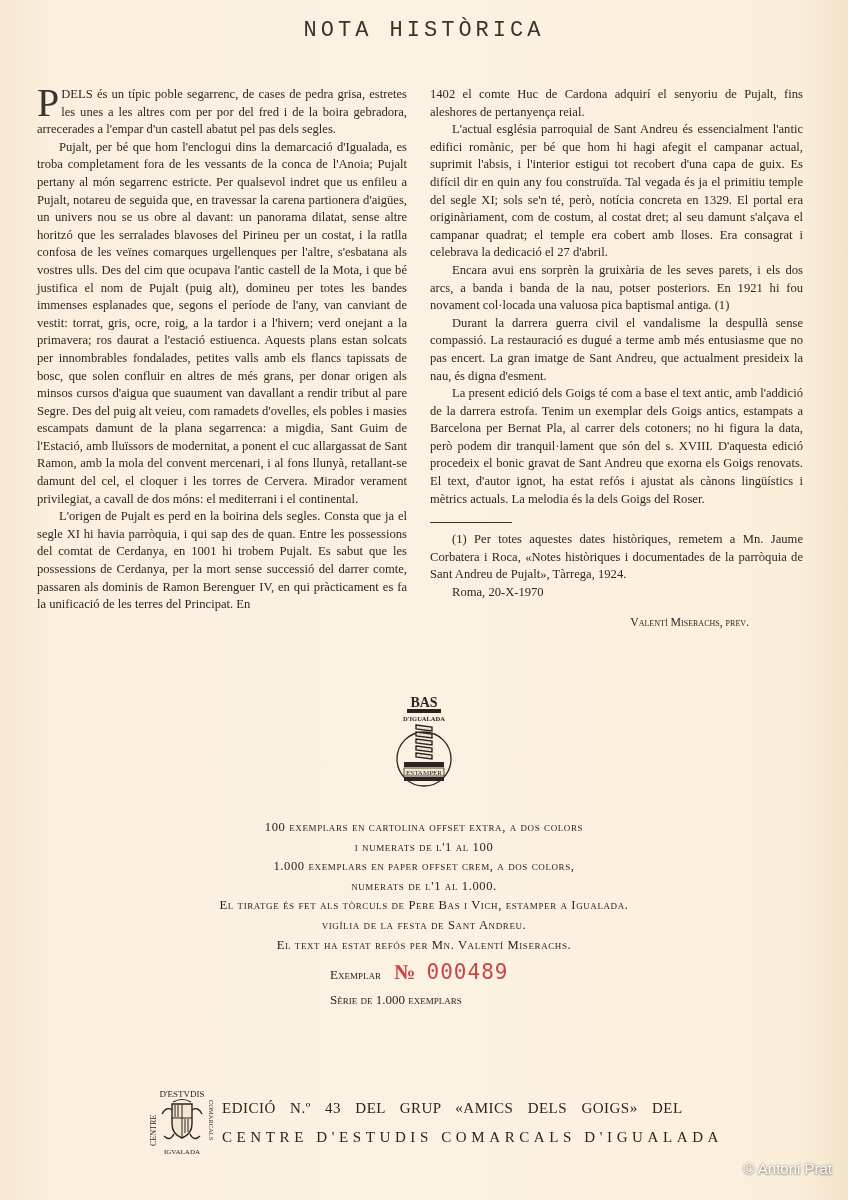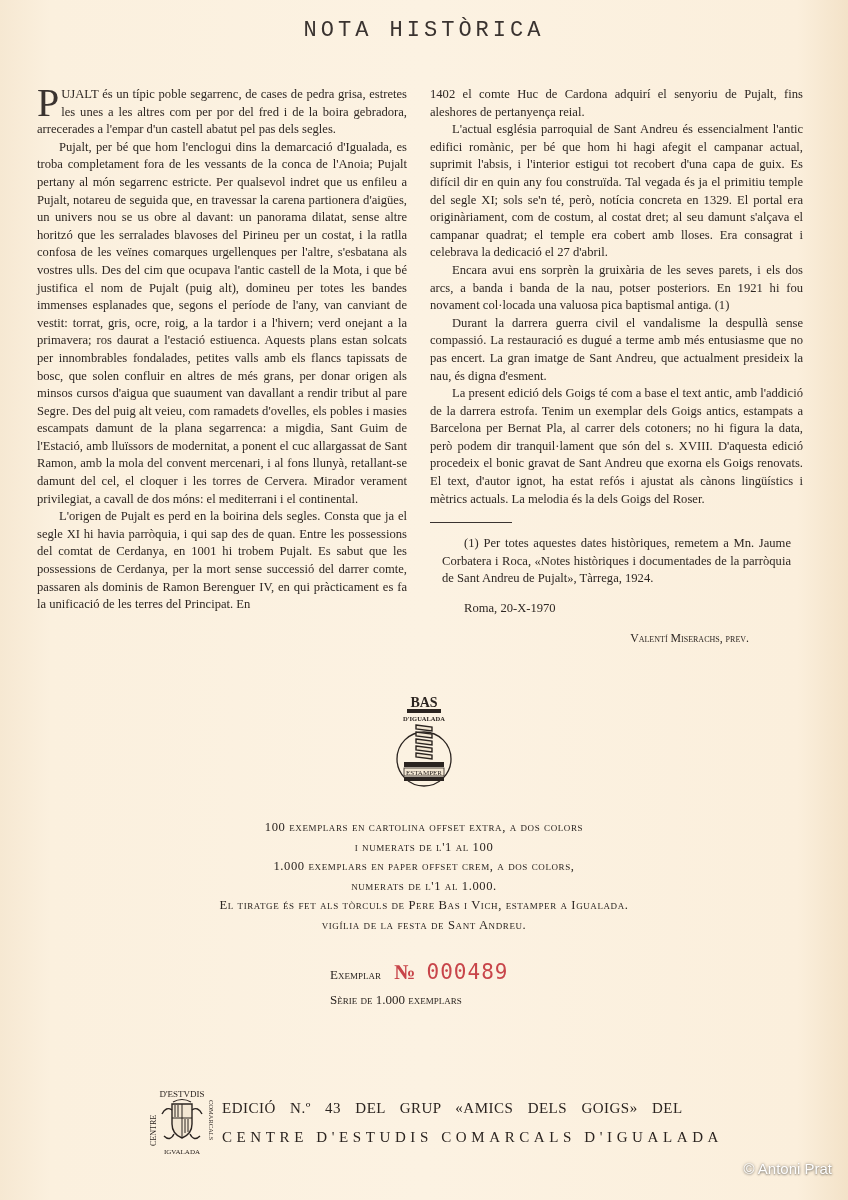--- a/index.html
+++ b/index.html
@@ -21,21 +21,21 @@
   .col.left { left:37px; }
   .col.right { left:430px; width:373px; }
   .col p { margin:0; text-indent:22px; }
   .col p.noindent { text-indent:0; }
   .dropcap {
     float:left; font-size:40px; line-height:34px; margin:0 2px -4px 0; color:#3a3330;
     font-family:"Liberation Serif", serif;
   }
   .sc { font-variant: small-caps; }
   .fn-rule { width:82px; border-top:1px solid #3a3330; margin:14px 0 8px 0; }
-  .fn p { text-indent:22px; margin:12px; }
+  .fn p { text-indent:22px; margin:0; }
   .place { margin-top:2px; text-indent:22px; }
   .sig { text-align:right; margin-top:12px; padding-right:54px; font-size:11.8px; }
   .logo {
     position:absolute; left:392px; top:693px; width:64px; height:102px;
   }
   .colophon {
     position:absolute; left:0; width:848px; top:818px; text-align:center;
     font-family:"Liberation Serif", serif; font-variant: small-caps; font-size:12.6px;
     line-height:19.6px; letter-spacing:0.6px; color:#2a2420;
   }
@@ -60,21 +60,21 @@
     position:absolute; right:16px; top:1160px; font-family:Liberation Sans, sans-serif; font-size:15px;
     color:#ffffff; text-shadow:0 0 3px rgba(0,0,0,0.45), 0 1px 2px rgba(0,0,0,0.35);
   }
 </style>
 </head>
 <body>
 
 <div class="title">NOTA HISTÒRICA</div>
 
 <div class="col left">
-  <p class="noindent"><span class="dropcap">P</span><span class="sc">UJALT</span><span> és un típic poble segarrenc, de cases de pedra grisa, estretes les unes a les altres com per por del fred i de la boira gebradora, arrecerades a l'empar d'un castell abatut pel pas dels segles.</span></p>
+  <p class="noindent"><span class="dropcap">P</span><span class="sc">DELS</span><span> és un típic poble segarrenc, de cases de pedra grisa, estretes les unes a les altres com per por del fred i de la boira gebradora, arrecerades a l'empar d'un castell abatut pel pas dels segles.</span></p>
   <p>Pujalt, per bé que hom l'enclogui dins la demarcació d'Igualada, es troba completament fora de les vessants de la conca de l'Anoia; Pujalt pertany al món segarrenc estricte. Per qualsevol indret que us enfileu a Pujalt, notareu de seguida que, en travessar la carena partionera d'aigües, un univers nou se us obre al davant: un panorama dilatat, sense altre horitzó que les serralades blavoses del Pirineu per un costat, i la ratlla confosa de les veïnes comarques urgellenques per l'altre, s'esbatana als vostres ulls. Des del cim que ocupava l'antic castell de la Mota, i que bé justifica el nom de Pujalt (puig alt), domineu per totes les bandes immenses esplanades que, segons el període de l'any, van canviant de vestit: torrat, gris, ocre, roig, a la tardor i a l'hivern; verd onejant a la primavera; ros daurat a l'estació estiuenca. Aquests plans estan solcats per innombrables fondalades, petites valls amb els flancs tapissats de bosc, que solen confluir en altres de més grans, per donar origen als minsos cursos d'aigua que suaument van davallant a rendir tribut al pare Segre. Des del puig alt veieu, com ramadets d'ovelles, els pobles i masies escampats damunt de la plana segarrenca: a migdia, Sant Guim de l'Estació, amb lluïssors de modernitat, a ponent el cuc allargassat de Sant Ramon, amb la mola del convent mercenari, i al fons llunyà, retallant-se damunt del cel, el cloquer i les torres de Cervera. Mirador verament privilegiat, a cavall de dos móns: el mediterrani i el continental.</p>
   <p>L'origen de Pujalt es perd en la boirina dels segles. Consta que ja el segle XI hi havia parròquia, i qui sap des de quan. Entre les possessions del comtat de Cerdanya, en 1001 hi trobem Pujalt. Es sabut que les possessions de Cerdanya, per la mort sense successió del darrer comte, passaren als dominis de Ramon Berenguer IV, en qui pràcticament es fa la unificació de les terres del Principat. En</p>
 </div>
 
 <div class="col right">
   <p class="noindent">1402 el comte Huc de Cardona adquirí el senyoriu de Pujalt, fins aleshores de pertanyença reial.</p>
   <p>L'actual església parroquial de Sant Andreu és essencialment l'antic edifici romànic, per bé que hom hi hagi afegit el campanar actual, suprimit l'absis, i l'interior estigui tot recobert d'una capa de guix. Es difícil dir en quin any fou construïda. Tal vegada és ja el primitiu temple del segle XI; sols se'n té, però, notícia concreta en 1329. El portal era originàriament, com de costum, al costat dret; al seu damunt s'alçava el campanar quadrat; el temple era cobert amb lloses. Era consagrat i celebrava la dedicació el 27 d'abril.</p>
   <p>Encara avui ens sorprèn la gruixària de les seves parets, i els dos arcs, a banda i banda de la nau, potser posteriors. En 1921 hi fou novament col·locada una valuosa pica baptismal antiga. (1)</p>
   <p>Durant la darrera guerra civil el vandalisme la despullà sense compassió. La restauració es dugué a terme amb més entusiasme que no pas encert. La gran imatge de Sant Andreu, que actualment presideix la nau, és digna d'esment.</p>
   <p>La present edició dels Goigs té com a base el text antic, amb l'addició de la darrera estrofa. Tenim un exemplar dels Goigs antics, estampats a Barcelona per Bernat Pla, al carrer dels cotoners; no hi figura la data, però podem dir tranquil·lament que són del s. XVIII. D'aquesta edició procedeix el bonic gravat de Sant Andreu que exorna els Goigs renovats. El text, d'autor ignot, ha estat refós i ajustat als cànons lingüístics i mètrics actuals. La melodia és la dels Goigs del Roser.</p>
@@ -104,20 +104,21 @@
   <rect x="12" y="84" width="40" height="4" fill="#2b2420"></rect>
 </svg>
 
 <div class="colophon">
   <div>100 exemplars en cartolina offset extra, a dos colors</div>
   <div>i numerats de l'1 al 100</div>
   <div>1.000 exemplars en paper offset crem, a dos colors,</div>
   <div>numerats de l'1 al 1.000.</div>
   <div>El tiratge és fet als tòrculs de Pere Bas i Vich, estamper a Igualada.</div>
   <div>vigília de la festa de Sant Andreu.</div>
+  <div>El text ha estat refós per Mn. Valentí Miserachs.</div>
 </div>
 
 <div class="exemplar">
   <span>Exemplar</span>
   <span class="no">№</span>
   <span class="num">000489</span>
 </div>
 <div class="serie">Sèrie de 1.000 exemplars</div>
 
 <svg class="cec-logo" viewBox="0 0 68 68">

